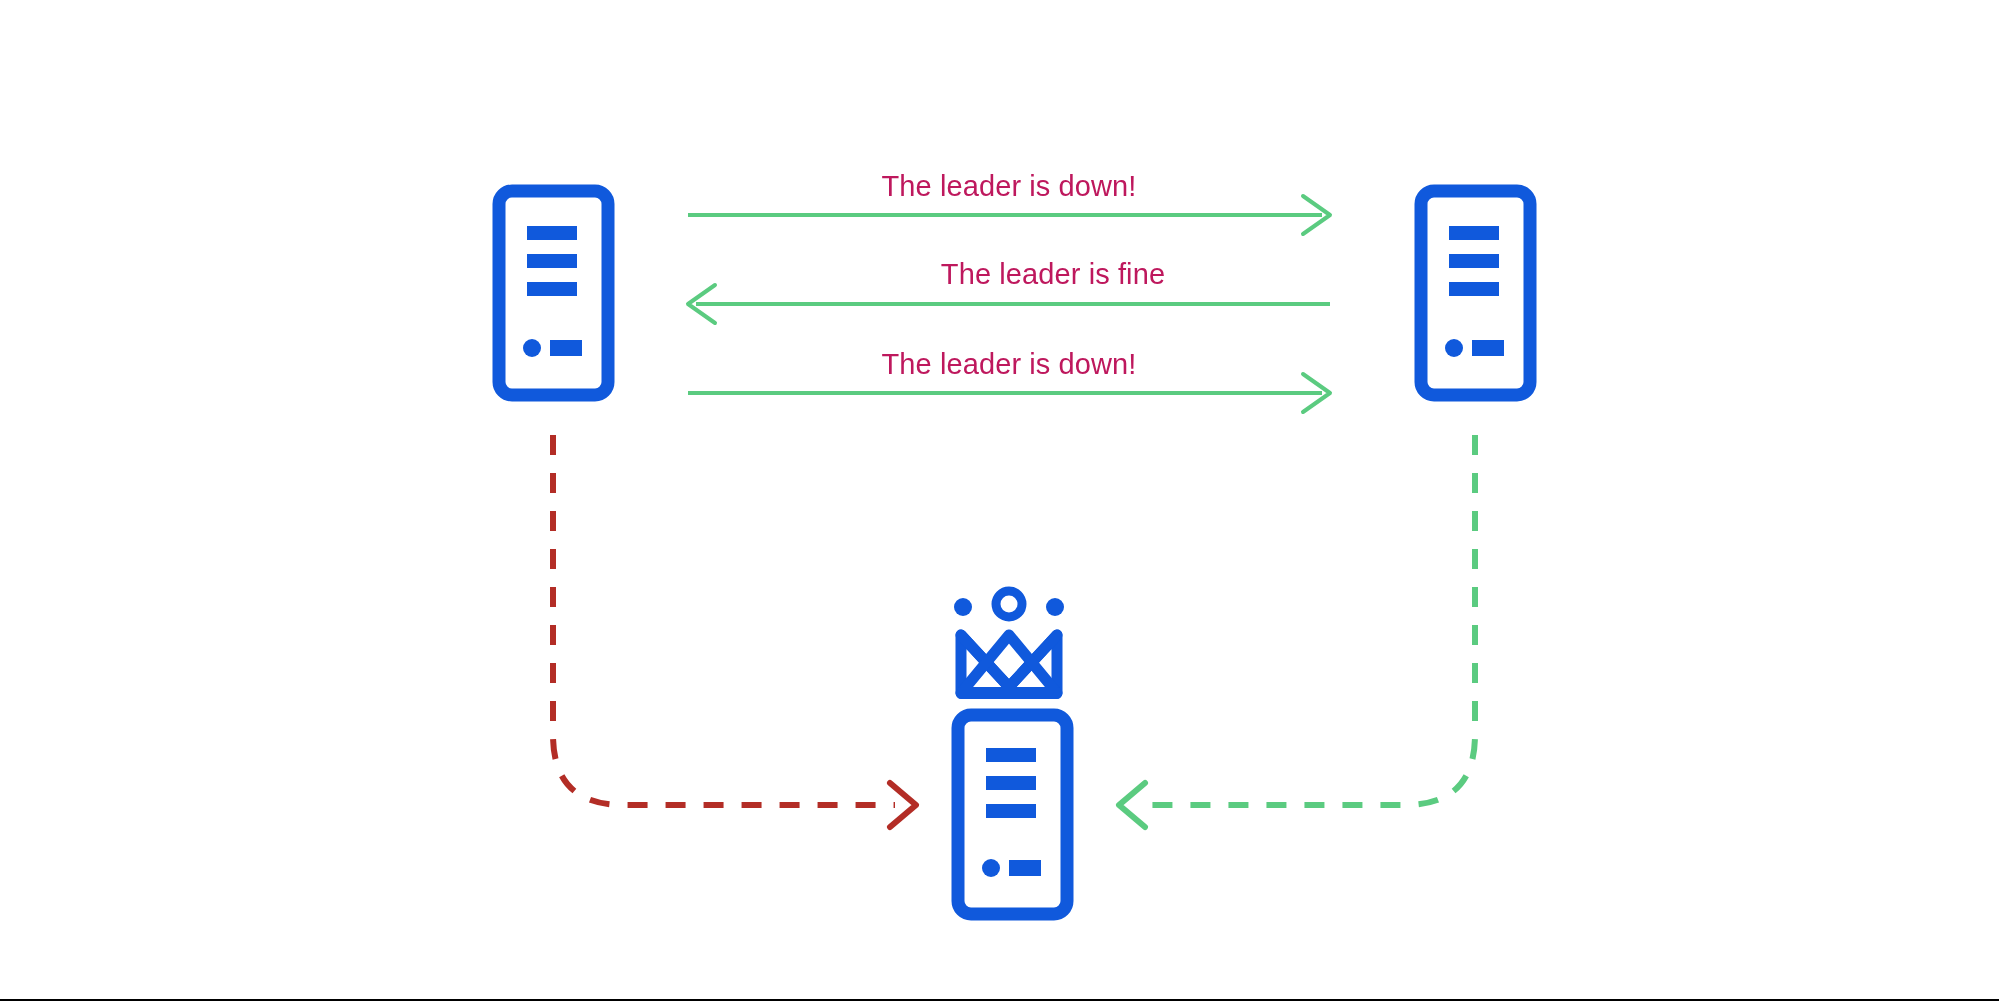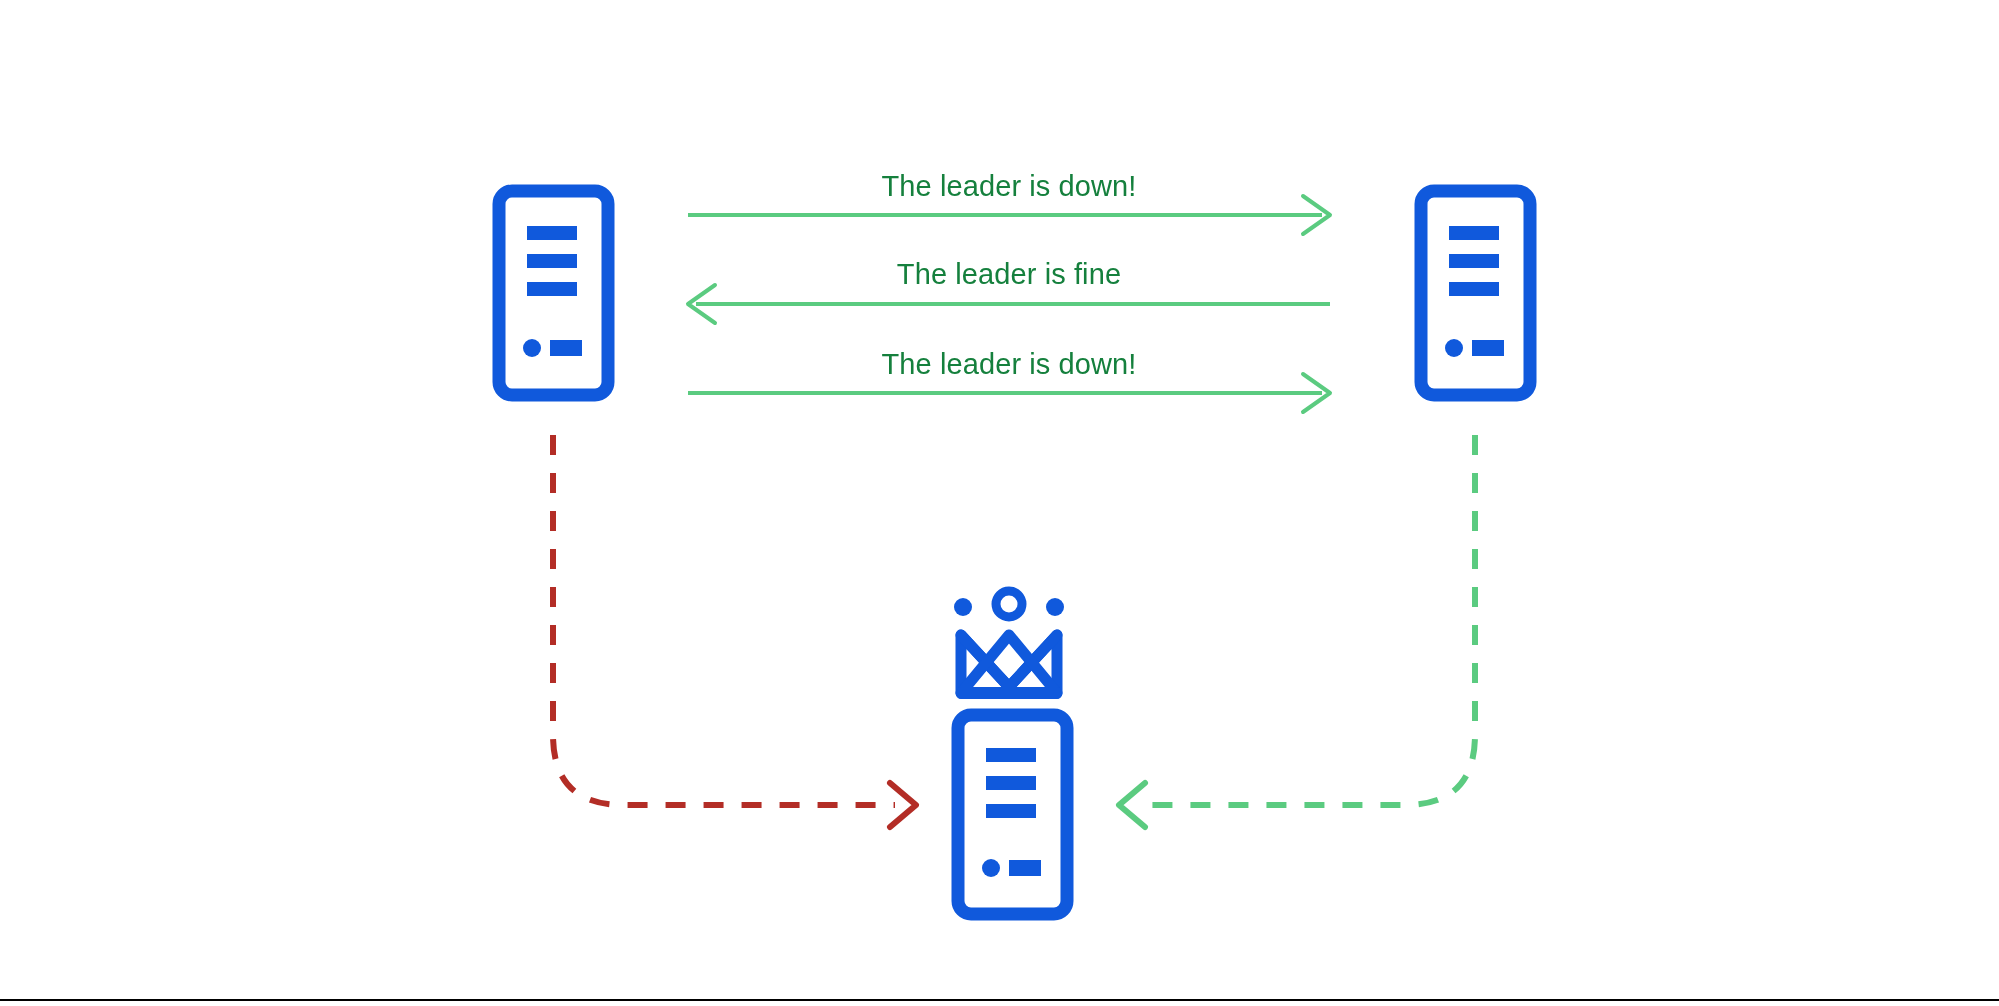--- a/index.html
+++ b/index.html
@@ -22,21 +22,21 @@
     left: 0;
     top: 0;
     width: 1999px;
     height: 1006px;
     display: block;
   }
   .msg-label {
     position: absolute;
     font-family: "Liberation Sans", sans-serif;
     font-size: 29px;
-    color: #15803d;
+    color: #be185d;
     white-space: nowrap;
     text-align: center;
     transform: translateX(-50%);
     letter-spacing: 0.1px;
   }
   .bottom-rule {
     position: absolute;
     left: 0;
     width: 1999px;
     height: 2px;
@@ -109,19 +109,19 @@
       <rect x="31" y="64" width="50" height="14" fill="#1059DC"></rect>
       <rect x="31" y="92" width="50" height="14" fill="#1059DC"></rect>
       <circle cx="36" cy="156" r="9" fill="#1059DC"></circle>
       <rect x="54" y="148" width="32" height="16" fill="#1059DC"></rect>
     </g>
 
   </svg>
 
   <div class="msg-label" style="left:1009px; top:170px;">The leader is down!</div>
 
-  <div class="msg-label" style="left:1009px; top:258px;">The leader is fine</div>
+  <div class="msg-label" style="left:1053px; top:258px;">The leader is fine</div>
 
   <div class="msg-label" style="left:1009px; top:348px;">The leader is down!</div>
 
   <div class="bottom-rule" style="top:999px;"></div>
 
 </div>
 
 </body></html>

